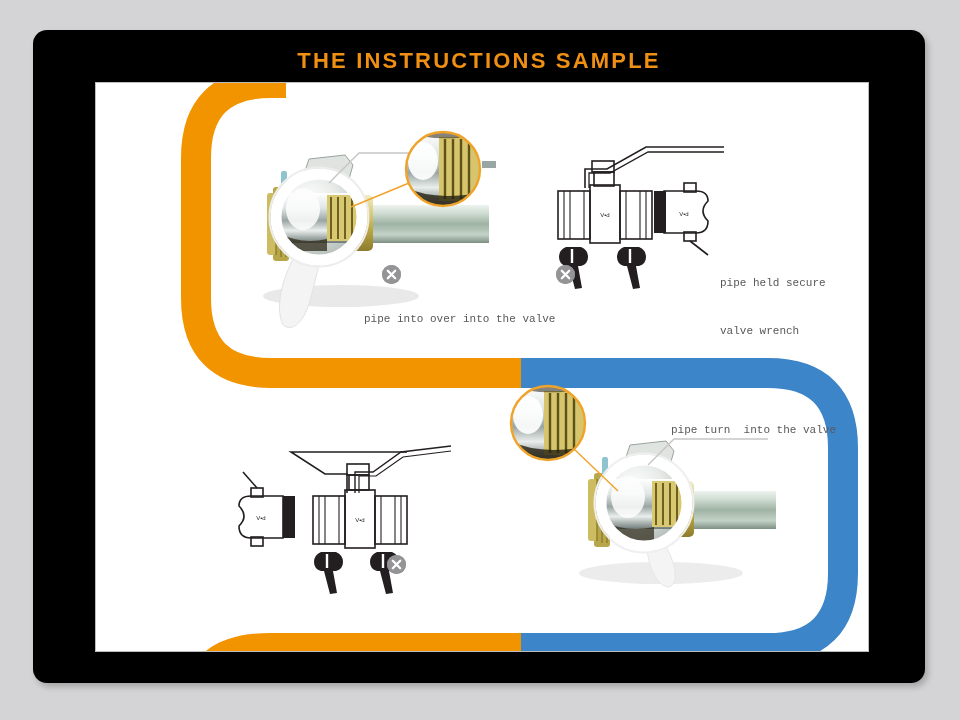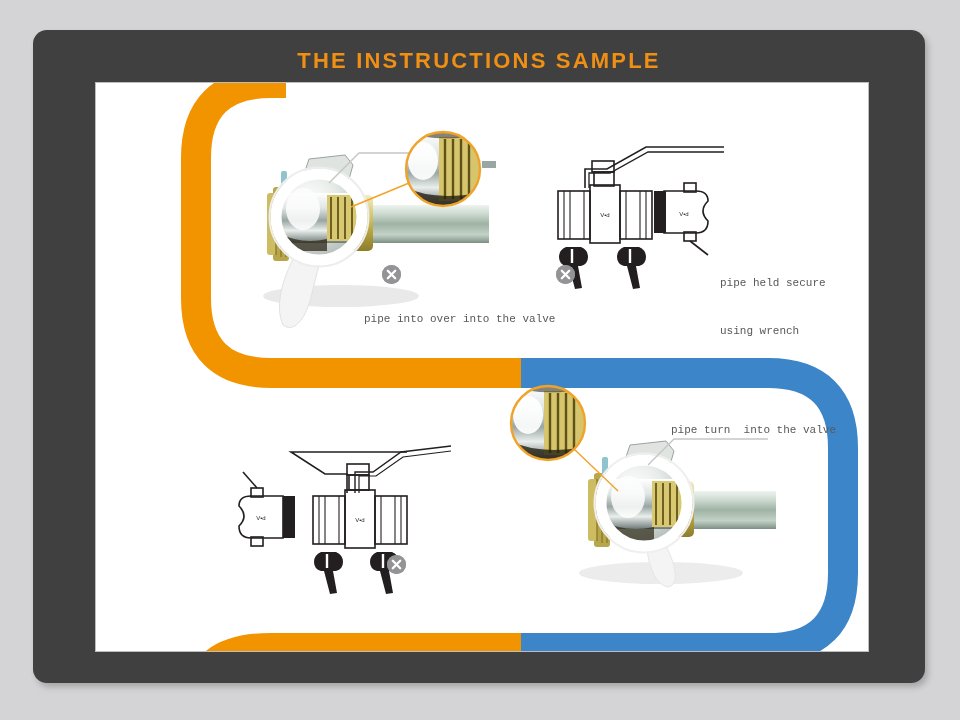--- a/index.html
+++ b/index.html
@@ -19,21 +19,21 @@
   #slide-root {
     position: absolute;
     left: 0; top: 0;
     width: 960px; height: 720px;
     background: #d4d4d6;
   }
   #slide-card {
     position: absolute;
     left: 33px; top: 30px;
     width: 892px; height: 653px;
-    background: #404040;
+    background: #000000;
     border-radius: 14px;
     box-shadow: 3px 4px 6px rgba(0,0,0,0.22);
   }
 
   
   #slide-title {
     position: absolute;
     left: 0; top: 18px;
     width: 892px;
     text-align: center;
@@ -405,20 +405,20 @@
         <svg viewBox="0 0 19 19" width="19" height="19">
           <circle cx="9.5" cy="9.5" r="9.5" fill="#949497"></circle>
           <path d="M5.8 5.8 L13.2 13.2 M13.2 5.8 L5.8 13.2" stroke="#ffffff" stroke-width="2.3" stroke-linecap="round"></path>
         </svg>
       </div>
 
       <div class="caption" id="caption-pipe-turn-over">pipe into over into the valve</div>
 
       <div class="caption" id="caption-wrench">
         <div>pipe held secure</div>
-        <div>using wrench</div>
+        <div>valve wrench</div>
       </div>
 
       <div class="caption" id="caption-pipe-turn">pipe turn  into the valve</div>
 
     </div>
   </div>
 </div>
 
 </body></html>

